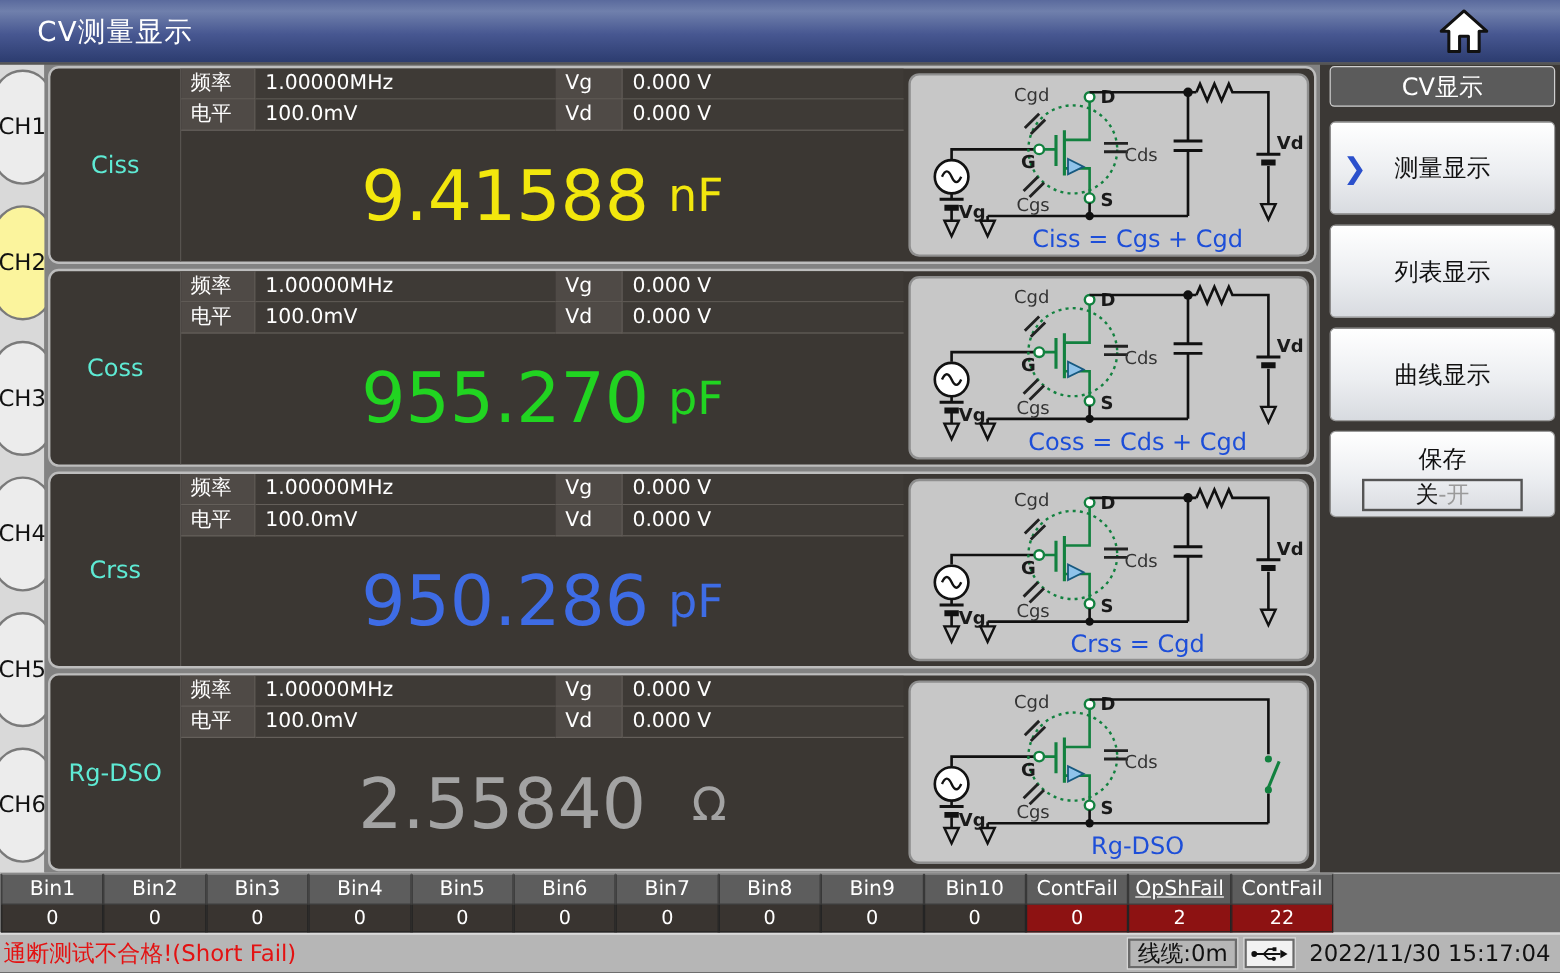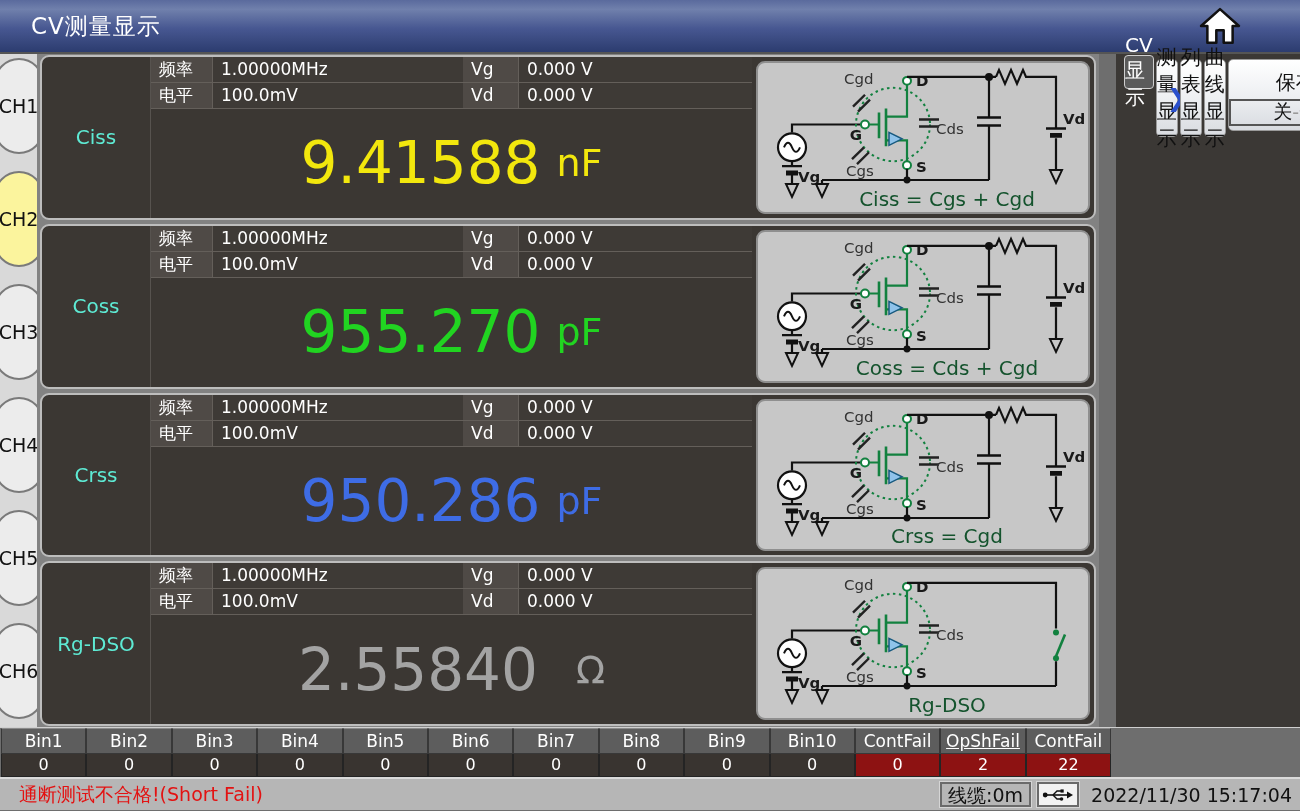--- a/index.html
+++ b/index.html
@@ -50,24 +50,24 @@
   .bv-num { font-size:58px; }
   .bv-unit { font-size:38px; margin-left:16px; }
   
   .circuit {
     width:334px; margin:4px; background:#c7c7c7; border:2px solid #8f8f8f;
     border-radius:9px; position:relative; overflow:hidden;
   }
   .circuit svg { position:absolute; inset:0; width:100%; height:100%; }
   .cir-caption {
     position:absolute; left:72px; right:24px; bottom:1px; text-align:center;
-    font-size:20px; color:#14532d;
-  }
-  
-  .menu { width:184px; background:#3b3835; display:flex; flex-direction:row; padding:1px 3px 0 7px;margin-left:17px; }
+    font-size:20px; color:#1d4ed8;
+  }
+  
+  .menu { width:200px; background:#3b3835; display:flex; flex-direction:column; padding:1px 3px 0 7px; }
   .menu-header {
     height:34px; margin:0 1px 8px 1px; background:#5b5b5b; border:1px solid #cfcfcf;
     border-radius:4px; color:#fff; font-size:20px;
     display:flex; align-items:center; justify-content:center;
   }
   .menu-btn {
     height:78px; margin:4px 1px; border:1px solid #9a9a9a; border-radius:5px;
     background:linear-gradient(180deg,#ffffff 0%,#eceef1 55%,#d8dbe0 100%);
     color:#111; font-size:20px; display:flex; align-items:center; justify-content:center;
     position:relative; cursor:pointer;
@@ -91,21 +91,21 @@
   .bin-val {
     height:23px; background:#393430; border:1px solid #242424; border-top:none;
     color:#fff; font-size:16px; text-align:center; line-height:21px;
   }
   .bin-val.fail { background:#8d1212; }
   
   .statusbar {
     height:33px; background:#b6b6b6; border-top:2px solid #dadada;
     display:flex; align-items:center;
   }
-  .alarm { color:#e31212; font-size:19px; margin-left:19px; white-space:nowrap; }
+  .alarm { color:#e31212; font-size:19px; margin-left:3px; white-space:nowrap; }
   .status-right { margin-left:auto; display:flex; align-items:center; margin-right:8px; }
   .cable-box {
     border:2px solid #6a6a6a; outline:1px solid #d5d5d5; padding:0 6px; font-size:19px;
     color:#111; height:25px; line-height:22px; background:#b6b6b6; margin-right:6px;
   }
   .usb-box {
     background:#f2f2f2; border:2px solid #6a6a6a; outline:1px solid #d5d5d5;
     width:42px; height:25px; display:flex; align-items:center; justify-content:center; margin-right:12px;
   }
   .datetime { font-size:19px; color:#111; white-space:nowrap; }

